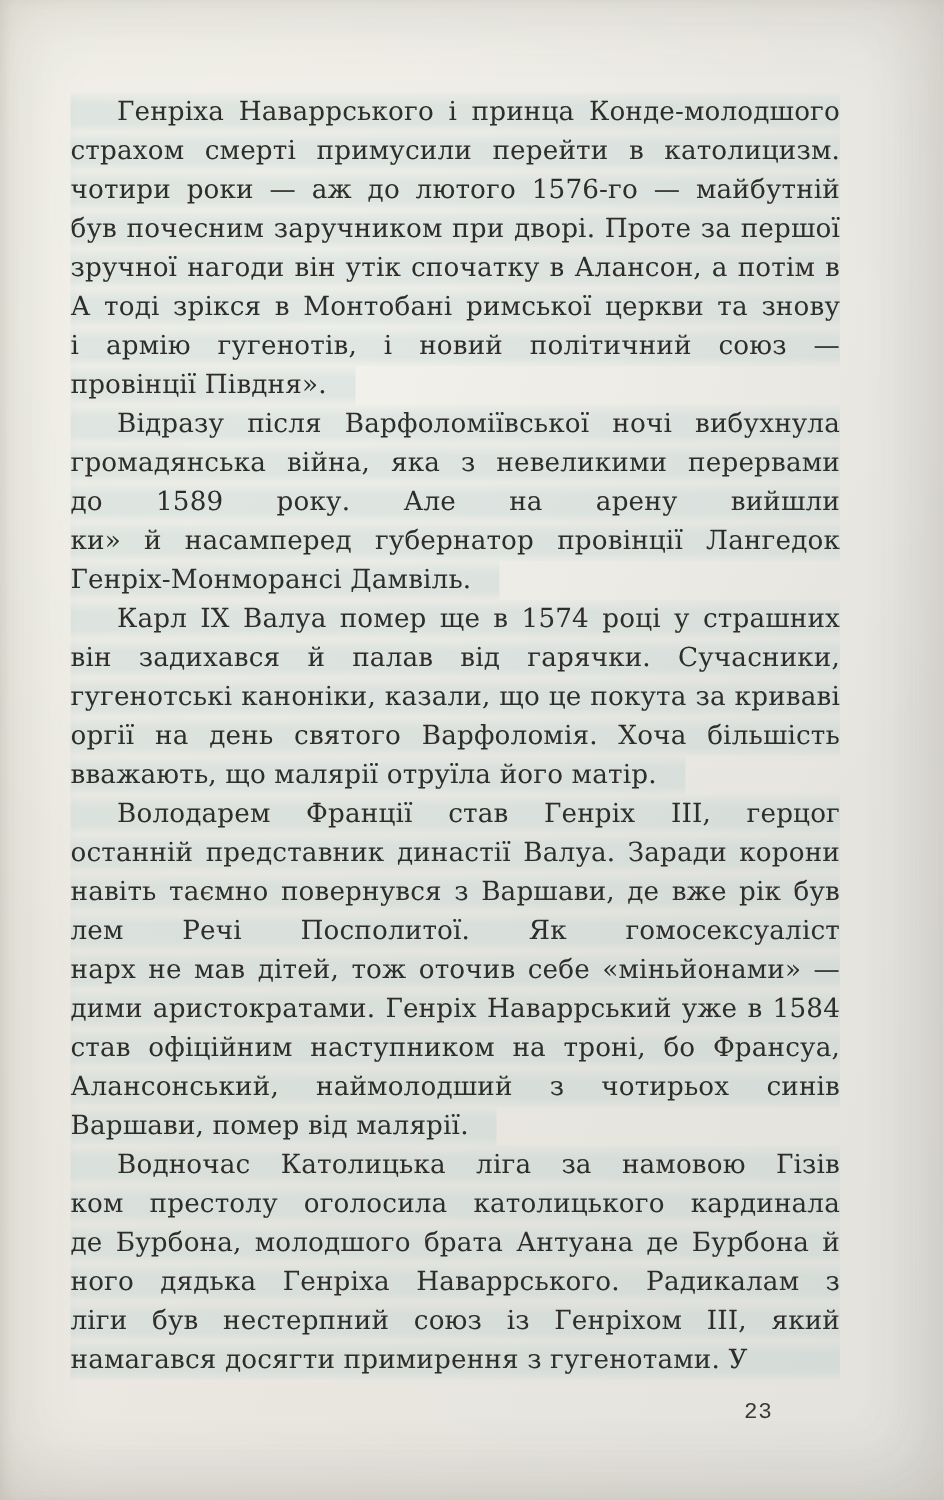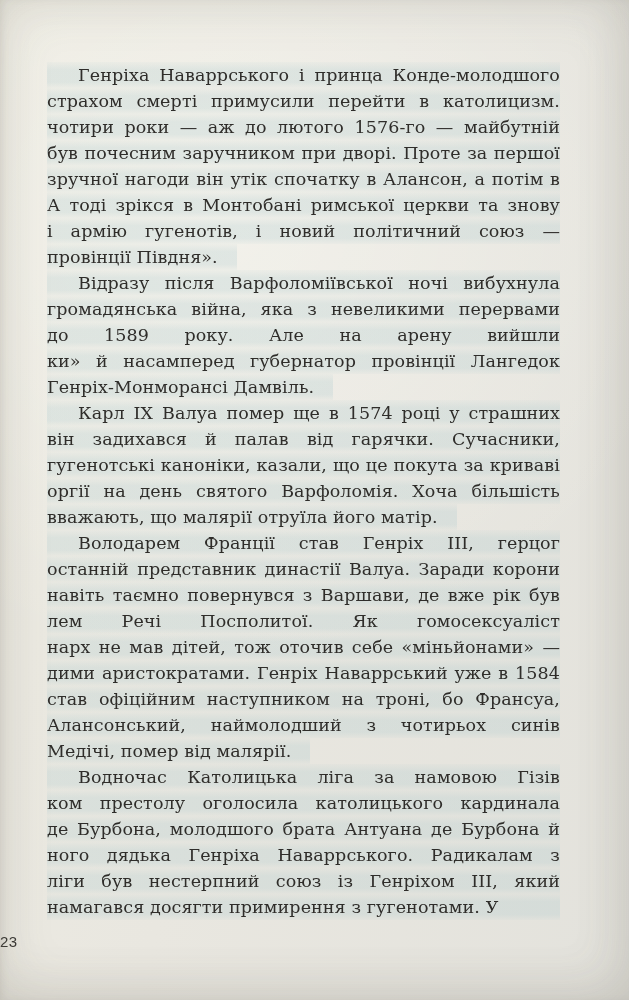--- a/index.html
+++ b/index.html
@@ -54,21 +54,22 @@
   .line.last {
     text-align: left;
     text-align-last: left;
     width: fit-content;
     padding-right: 19px;
   }
   .pagenum {
     position: absolute;
     top: 933px; left: 0;
     width: 515px;
-    font-family: Liberation Sans, sans-serif;
+    text-align: right;
+    font-family: Liberation Mono, monospace;
     font-size: 15px;
     letter-spacing: 0.5px;
     color: #3a3834;
   }
 </style>
 </head>
 <body>
 
 <div class="page">
   <div class="text-block">
@@ -98,21 +99,21 @@
       </div>
       <div class="paragraph">
         <div class="line first">Володарем Франції став Генріх III, герцог Анжуйський,</div>
         <div class="line">останній представник династії Валуа. Заради корони він</div>
         <div class="line">навіть таємно повернувся з Варшави, де вже рік був коро-</div>
         <div class="line">лем Речі Посполитої. Як гомосексуаліст новоспечений мо-</div>
         <div class="line">нарх не мав дітей, тож оточив себе «міньйонами» — моло-</div>
         <div class="line">дими аристократами. Генріх Наваррський уже в 1584 році</div>
         <div class="line">став офіційним наступником на троні, бо Франсуа, герцог</div>
         <div class="line">Алансонський, наймолодший з чотирьох синів Катерини</div>
-        <div class="line last">Медічі, помер від малярії.</div>
+        <div class="line last">Варшави, помер від малярії.</div>
       </div>
       <div class="paragraph">
         <div class="line first">Водночас Католицька ліга за намовою Гізів наступни-</div>
         <div class="line">ком престолу оголосила католицького кардинала Карла</div>
         <div class="line">де Бурбона, молодшого брата Антуана де Бурбона й рід-</div>
         <div class="line">ного дядька Генріха Наваррського. Радикалам з Паризької</div>
         <div class="line">ліги був нестерпний союз із Генріхом III, який постійно</div>
         <div class="line last">намагався досягти примирення з гугенотами. У 1587 році</div>
       </div>
     </div>

